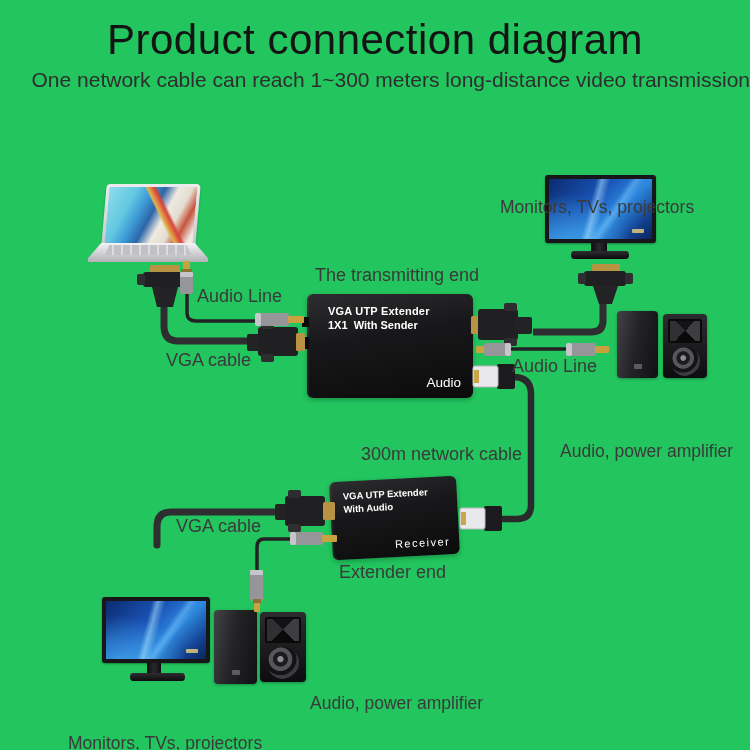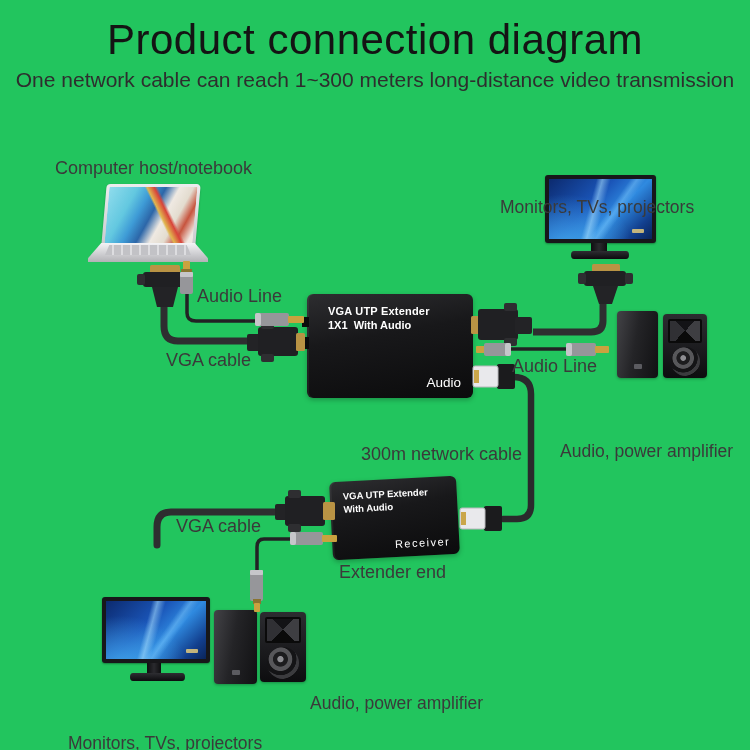--- a/index.html
+++ b/index.html
@@ -3,21 +3,21 @@
 <meta charset="utf-8">
 <style>
   html,body{margin:0;padding:0;background:#fff;}
   .canvas{position:relative;width:750px;height:750px;background:#22c55e;overflow:hidden;
           font-family:"Liberation Sans",sans-serif;}
   .canvas *{box-sizing:border-box;}
 
   
   .page-title{position:absolute;top:16px;left:0;width:100%;text-align:center;margin:0;
     font-size:42px;font-weight:400;color:#141414;letter-spacing:.5px;}
-  .page-subtitle{position:absolute;top:68px;left:0;width:100%;text-align:center;
+  .page-subtitle{position:absolute;top:68px;left:0;width:100%;text-align:right;
     font-size:21px;color:#2e2e2e;}
   .lbl{position:absolute;font-size:18px;color:#3a3a3a;white-space:nowrap;}
   .lbl.sm{font-size:17.5px;margin-top:48px;}
 
   
   .extbox{position:absolute;color:#fff;border-radius:6px;
     background:linear-gradient(170deg,#2d2d30 0%,#18181a 40%,#0b0b0c 100%);
     box-shadow:inset 2px 0 0 rgba(255,255,255,.06),0 2px 5px rgba(0,0,0,.25);}
   .extbox .l1{font-weight:bold;}
   .extbox .l2{font-weight:bold;white-space:pre;}
@@ -105,21 +105,21 @@
   <div class="monitor">
     <div class="bezel" style="left:102px;top:597px;width:108px;height:66px">
       <div class="screen-blue"></div>
     </div>
     <div class="neck" style="left:147px;top:663px;width:14px;height:10px"></div>
     <div class="mbase" style="left:130px;top:673px;width:55px"></div>
   </div>
 
   <div class="extbox sender" style="left:307px;top:294px;width:166px;height:104px">
     <div class="l1">VGA UTP Extender</div>
-    <div class="l2">1X1  With Audio</div>
+    <div class="l2">1X1  With Sender</div>
     <div class="badge">Audio</div>
   </div>
 
   <div class="extbox receiver" style="left:331px;top:479px;width:127px;height:78px;transform:rotate(-3deg)">
     <div class="l1">VGA UTP Extender</div>
     <div class="l2">With Audio</div>
     <div class="badge">Receiver</div>
   </div>
 
   <div class="speaker" style="left:617px;top:311px;width:41px;height:67px">
@@ -234,22 +234,22 @@
     </g>
 
     <g>
       <rect x="250" y="570" width="13" height="31" rx="2" fill="#96969a"></rect>
       <rect x="250" y="570" width="13" height="5" rx="1" fill="#c6c6ca"></rect>
       <rect x="253" y="599" width="8" height="5" fill="#8a7430"></rect>
       <rect x="254" y="603" width="6" height="9" rx="1" fill="#c9a23f"></rect>
     </g>
   </svg>
 
-  <div class="lbl" style="left:55px;top:158px">Computer host/notebook</div>
   <div class="lbl sm" style="left:500px;top:149px">Monitors, TVs, projectors</div>
+  <div class="lbl" style="left:315px;top:265px">The transmitting end</div>
   <div class="lbl" style="left:197px;top:286px">Audio Line</div>
   <div class="lbl" style="left:166px;top:350px">VGA cable</div>
   <div class="lbl" style="left:512px;top:356px">Audio Line</div>
   <div class="lbl sm" style="left:560px;top:393px">Audio, power amplifier</div>
   <div class="lbl" style="left:361px;top:444px">300m network cable</div>
   <div class="lbl" style="left:176px;top:516px">VGA cable</div>
   <div class="lbl" style="left:339px;top:562px">Extender end</div>
   <div class="lbl sm" style="left:310px;top:645px">Audio, power amplifier</div>
   <div class="lbl sm" style="left:68px;top:685px">Monitors, TVs, projectors</div>
 

